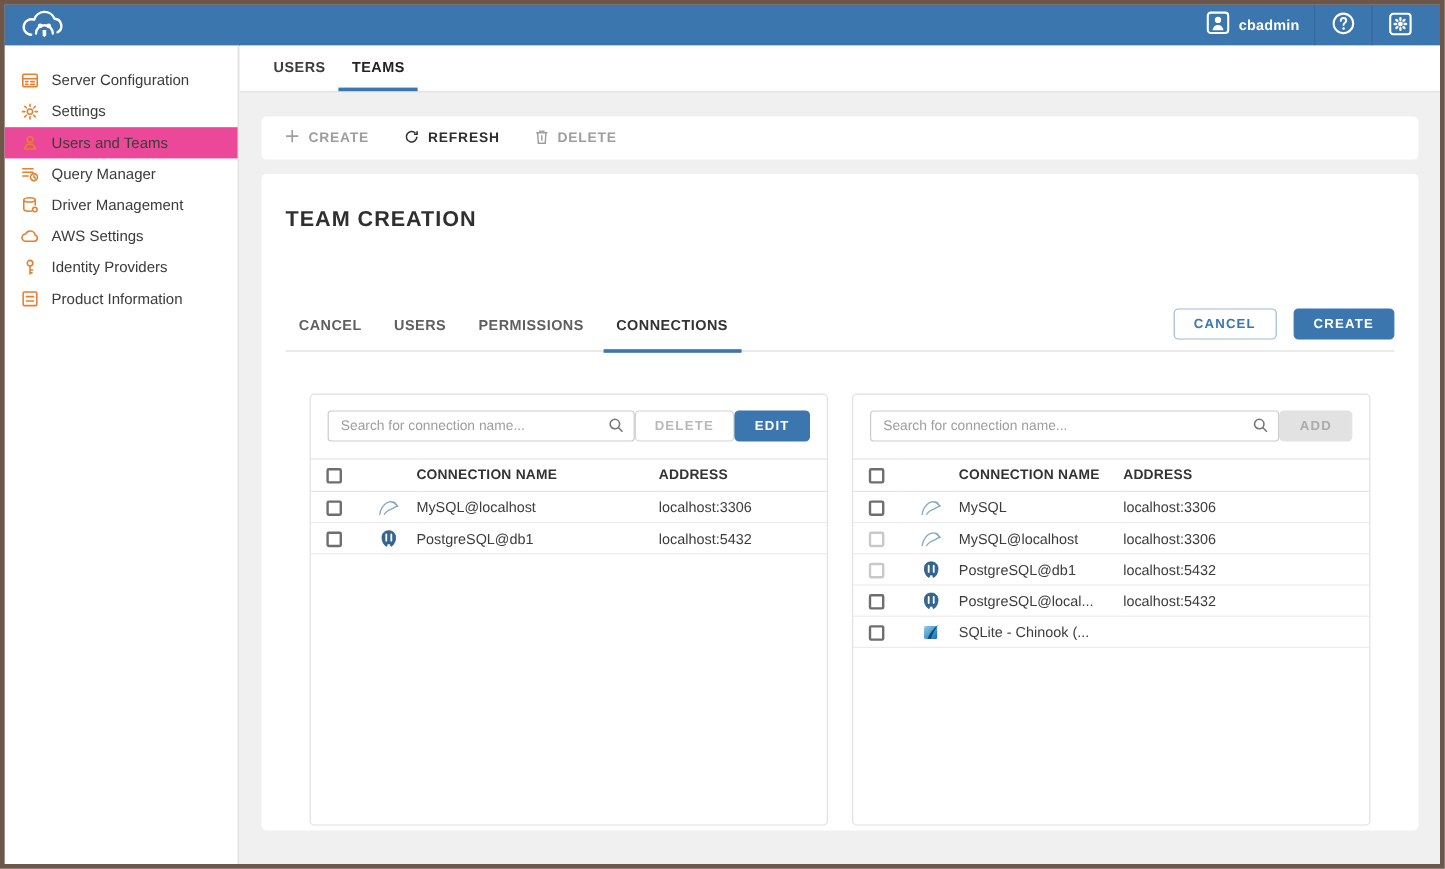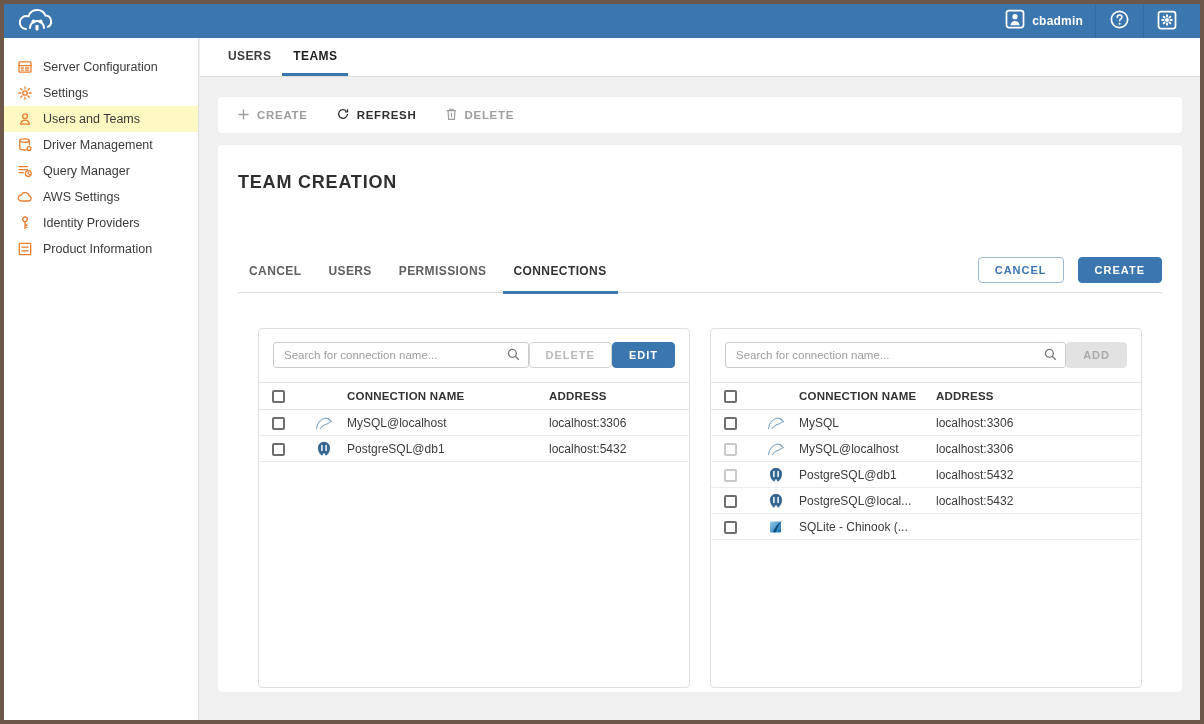--- a/index.html
+++ b/index.html
@@ -15,21 +15,21 @@
   .userbox { display:flex; align-items:center; gap:7px; padding:0 12px; cursor:pointer; }
   .username { color:#fff; font-size:12px; font-weight:bold; letter-spacing:.2px; }
   .tb-divider { width:1px; height:34px; background:#346a9d; }
   .tb-btn { background:none; border:none; padding:0 13px; height:100%; display:flex; align-items:center; cursor:pointer; }
 
   
   .sidebar { position:absolute; top:34px; left:0; width:195px; bottom:0; background:#fff;
              border-right:1px solid #ddd; padding-top:16px; }
   .sb-item { display:flex; align-items:center; gap:10px; height:26px; padding-left:12px;
              font-size:12.5px; color:#3b3b3b; cursor:pointer; white-space:nowrap; }
-  .sb-item.selected { background:#fef9c3; }
+  .sb-item.selected { background:#ec4899; }
   .sb-ico { display:flex; width:17px; justify-content:center; }
 
   
   .main { position:absolute; top:34px; left:196px; right:0; bottom:0; background:#f0f0f0; overflow:hidden; }
   .tabbar { height:39px; background:#fff; border-bottom:1px solid #dcdcdc; display:flex; padding-left:17px; }
   .top-tab { display:flex; align-items:center; padding:0 11px; font-size:12px; font-weight:bold;
              letter-spacing:.4px; color:#3c3c3c; border-bottom:3px solid transparent; cursor:pointer; }
   .top-tab.active { border-bottom-color:#3b76af; color:#222; }
 
   .content { padding:20px 18px 0 18px; }
@@ -157,36 +157,36 @@
           <svg width="16" height="16" viewBox="0 0 16 16" fill="none" stroke="#e87e2e" stroke-width="1.3" stroke-linecap="round" stroke-linejoin="round">
             <circle cx="8" cy="5.3" r="2.4"></circle>
             <path d="M3.6 13.2c.5-2.9 2.4-4.1 4.4-4.1s3.9 1.2 4.4 4.1z"></path>
           </svg>
         </span>
         <span>Users and Teams</span>
       </div>
       <div class="sb-item">
         <span class="sb-ico">
           <svg width="16" height="16" viewBox="0 0 16 16" fill="none" stroke="#e87e2e" stroke-width="1.3" stroke-linecap="round" stroke-linejoin="round">
+            <path d="M2 3.6h8.5M2 6.6h8.5M2 9.6h4.5"></path>
+            <circle cx="11.3" cy="10.6" r="2.9"></circle>
+            <path d="M11.3 9.2v1.6l1.2.7"></path>
+          </svg>
+        </span>
+        <span>Query Manager</span>
+      </div>
+      <div class="sb-item">
+        <span class="sb-ico">
+          <svg width="16" height="16" viewBox="0 0 16 16" fill="none" stroke="#e87e2e" stroke-width="1.3" stroke-linecap="round" stroke-linejoin="round">
             <ellipse cx="7.6" cy="3.6" rx="4.8" ry="1.8"></ellipse>
             <path d="M2.8 3.6v7.6c0 1 2.1 1.8 4.8 1.8.6 0 1.2 0 1.7-.1M12.4 3.6v4.2"></path>
             <circle cx="12" cy="11.6" r="1.9"></circle>
           </svg>
         </span>
         <span>Driver Management</span>
-      </div>
-      <div class="sb-item">
-        <span class="sb-ico">
-          <svg width="16" height="16" viewBox="0 0 16 16" fill="none" stroke="#e87e2e" stroke-width="1.3" stroke-linecap="round" stroke-linejoin="round">
-            <path d="M2 3.6h8.5M2 6.6h8.5M2 9.6h4.5"></path>
-            <circle cx="11.3" cy="10.6" r="2.9"></circle>
-            <path d="M11.3 9.2v1.6l1.2.7"></path>
-          </svg>
-        </span>
-        <span>Query Manager</span>
       </div>
       <div class="sb-item">
         <span class="sb-ico">
           <svg width="16" height="16" viewBox="0 0 16 16" fill="none" stroke="#e87e2e" stroke-width="1.3" stroke-linecap="round" stroke-linejoin="round">
             <path d="M4.2 12h7.5a2.6 2.6 0 0 0 .5-5.1A4.1 4.1 0 0 0 4.4 6 2.9 2.9 0 0 0 4.2 12z"></path>
           </svg>
         </span>
         <span>AWS Settings</span>
       </div>
       <div class="sb-item">

